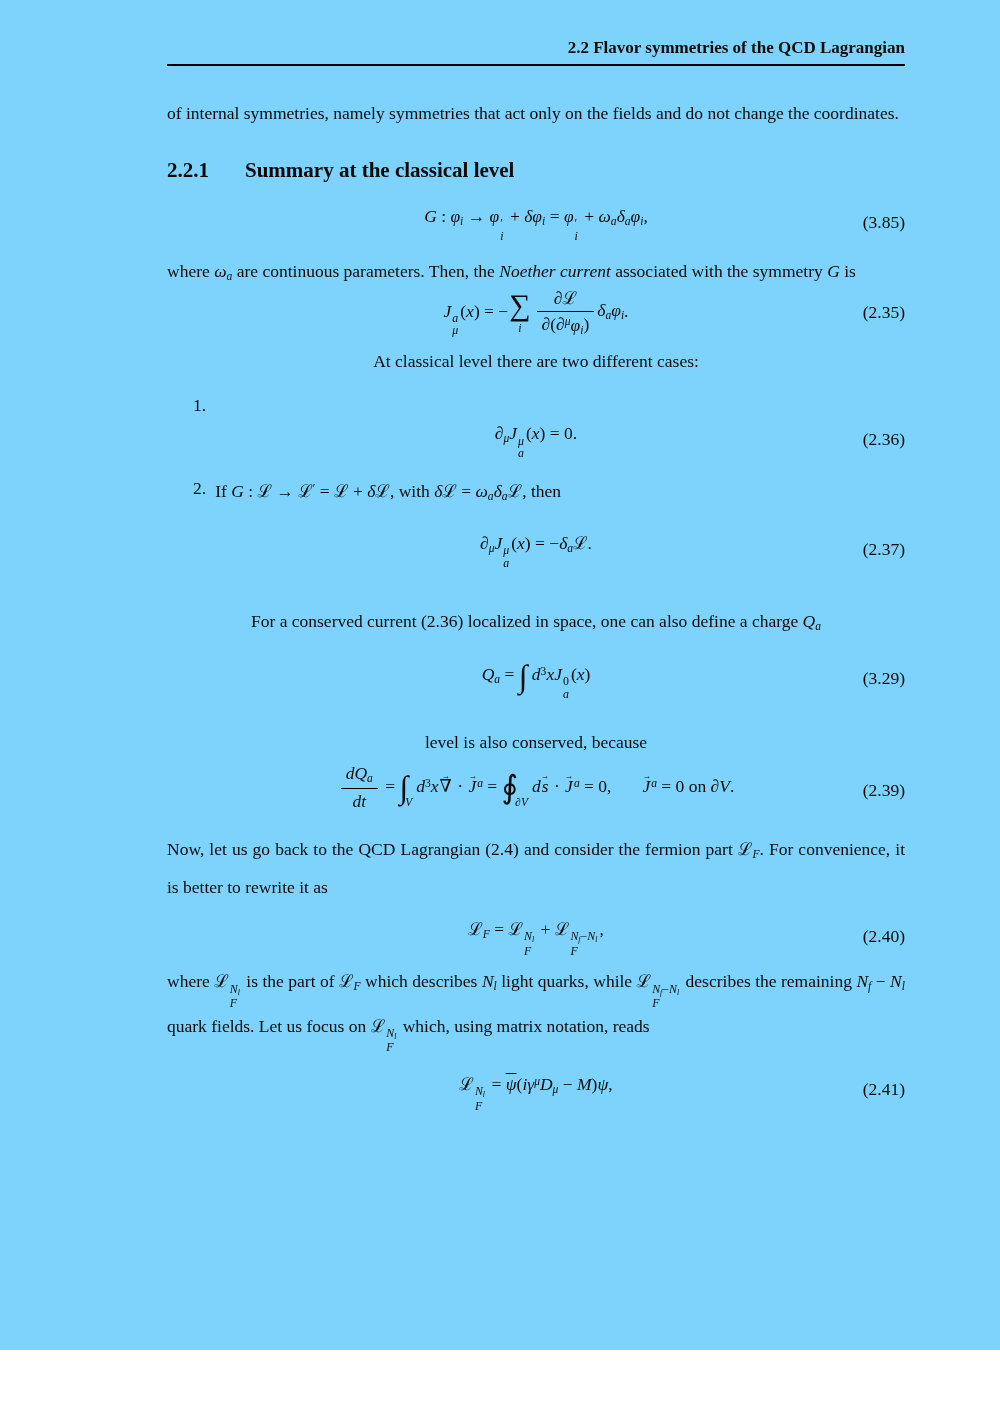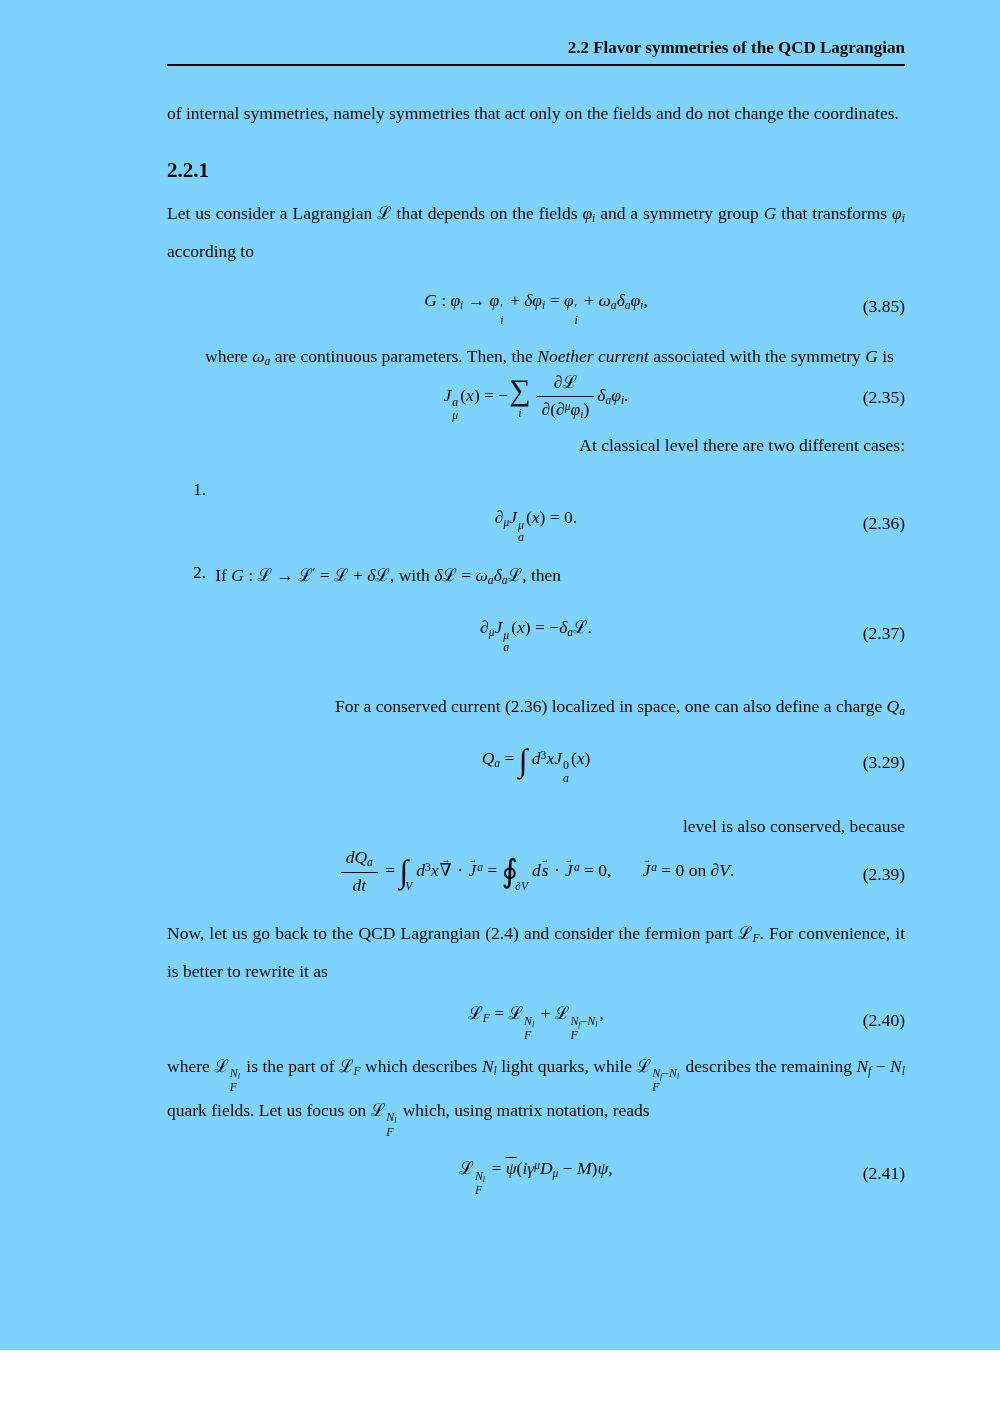--- a/index.html
+++ b/index.html
@@ -7,33 +7,33 @@
   body { width:1000px; height:1414px; font-family:"Liberation Serif","DejaVu Serif",serif; color:#0a0a0a; }
   .page { position:relative; width:1000px; height:1350px; background:#7dd3fc; overflow:hidden; }
   .content { padding:0 95px 0 167px; }
 
   
   .running-head { padding-top:37px; text-align:right; font-weight:bold; font-size:17px; line-height:22px; }
   .head-rule { margin-top:5px; border-top:2px solid #000; height:0; }
 
   
   .body-par { font-size:17.5px; line-height:33px; text-align:justify; }
-  .one-line { text-align:right; }
+  .one-line { text-align:center; }
 
   
   .subsection { margin-top:27px; font-size:21px; font-weight:bold; line-height:27px; display:flex; }
   .sec-num { margin-right:36px; }
 
   
   .eq { position:relative; text-align:center; font-size:17.5px; line-height:30px; }
   .eq-body { display:inline-block; vertical-align:middle; }
   .eq-num { position:absolute; right:0; top:50%; transform:translateY(-50%); font-size:17.5px; font-style:normal; }
 
   #eq-234 { margin-top:17px; }
-  #p-noether { margin-top:13px;margin-left:38px; }
+  #p-noether { margin-top:13px; }
   #eq-235 { margin-top:-6px; }
   #p-intro { margin-top:31px; }
   #p-lagr { margin-top:13px; }
   #p-cases { margin-top:8px; }
   #item-1 { margin-top:11px; }
   #eq-236 { margin-top:-4px; }
   #item-2 { margin-top:12px; }
   #eq-237 { margin-top:15px; }
   #p-charge { margin-top:36px; }
   #eq-238 { margin-top:12px; }
@@ -78,23 +78,23 @@
   <div class="content">
     <div class="running-head">
       <span>2.2 Flavor symmetries of the QCD Lagrangian</span>
     </div>
     <div class="head-rule"></div>
 
     <p class="body-par" id="p-intro">of internal symmetries, namely symmetries that act only on the fields and do not change the coordinates.</p>
 
     <h2 class="subsection" id="h-221">
       <span class="sec-num">2.2.1</span>
+      <span class="sec-title">Summary at the classical level</span>
     </h2>
 
-    <p class="body-par" id="p-lagr">Let us consider a Lagrangian ℒ that depends on the fields <i>φ<sub>i</sub></i> and a symmetry group <i>G</i> that transforms <i>φ<sub>i</sub></i> according to</p>
 
     <div class="eq" id="eq-234">
       <span class="eq-body"><i>G</i> : <i>φ<sub>i</sub></i> → <i>φ</i><span class="ss">
             <span class="ss-t">′</span>
             <span class="ss-b"><i>i</i></span>
           </span> + <i>δφ<sub>i</sub></i> = <i>φ</i><span class="ss">
             <span class="ss-t">′</span>
             <span class="ss-b"><i>i</i></span>
           </span> + <i>ω<sub>a</sub></i><i>δ<sub>a</sub></i><i>φ<sub>i</sub></i>,</span>
       <span class="eq-num">(3.85)</span>

